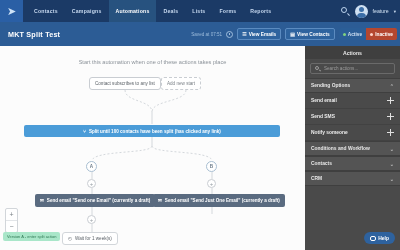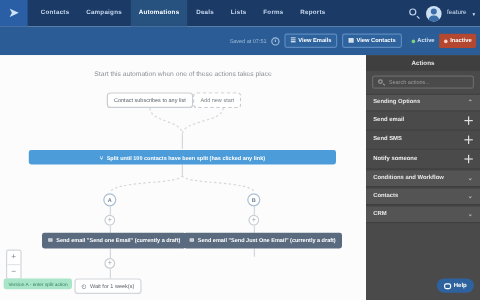--- a/index.html
+++ b/index.html
@@ -243,20 +243,21 @@
           <i></i>
           <b></b>
         </div>
       <div class="avatar"></div>
       <span class="user-name">feature</span>
       <span class="caret-d">▾</span>
     </div>
   </div>
 
   <div class="subheader">
+    <div class="page-title">MKT Split Test</div>
     <div class="subheader-right">
       <span class="saved-txt">Saved at 07:51</span>
       <span class="clock-ico"></span>
       <div class="hbtn">
         <span class="gi">☰</span>
         <span>View Emails</span>
       </div>
       <div class="hbtn">
         <span class="gi">▤</span>
         <span>View Contacts</span>

